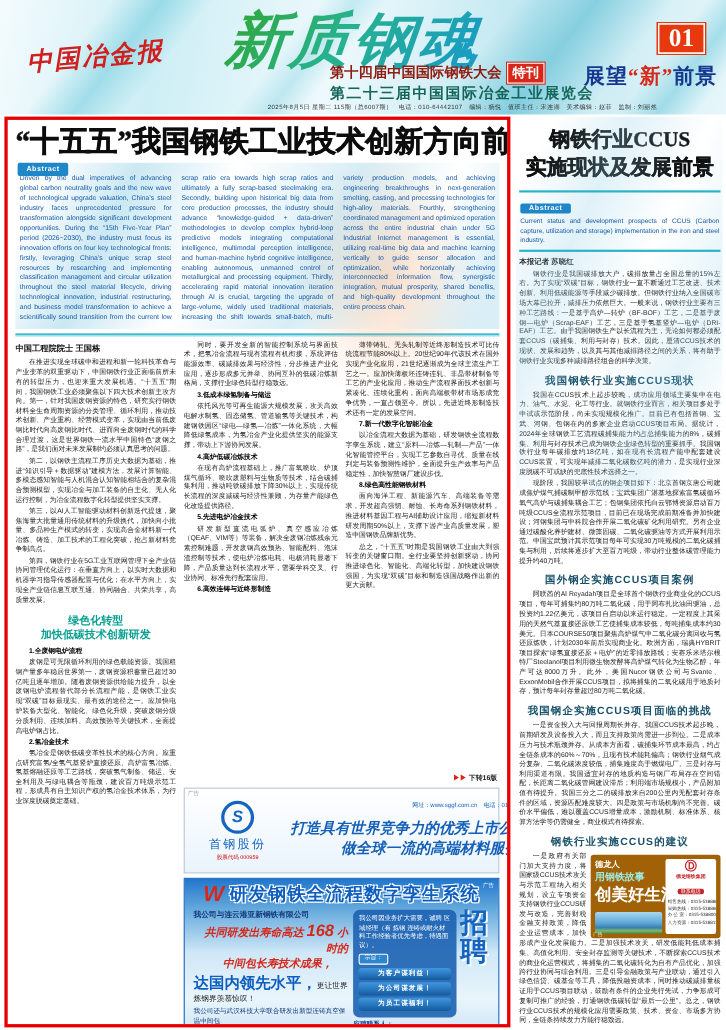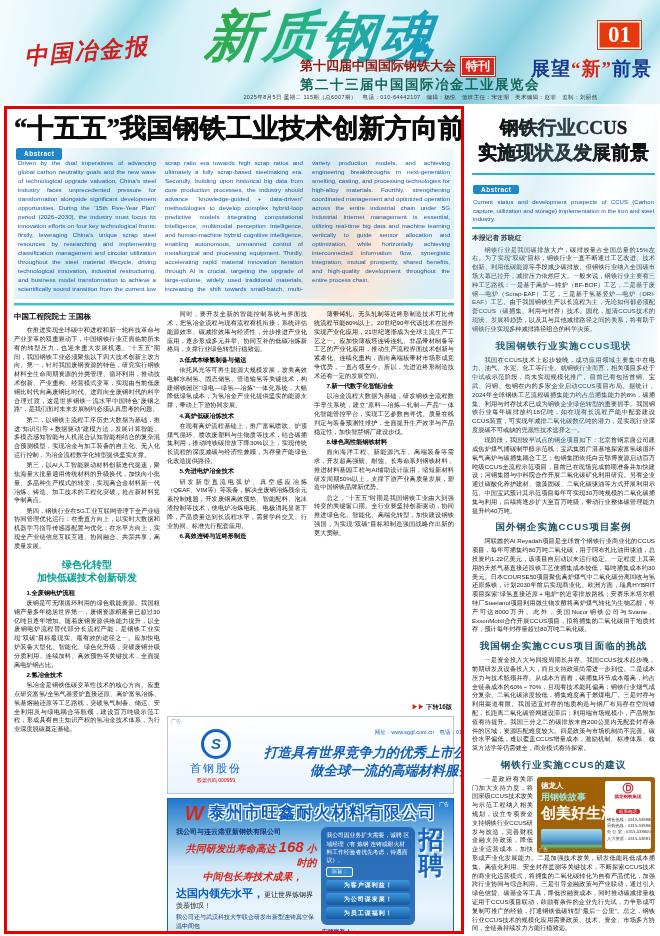--- a/index.html
+++ b/index.html
@@ -74,21 +74,21 @@
   .wx-w{color:#d6281a;font-size:20px;font-weight:900;font-style:italic;line-height:1;}
   .wx-title{font-size:16.5px;font-weight:900;color:#0e5ec0;letter-spacing:1px;white-space:nowrap;
     text-shadow:1px 1px 0 #fff,-1px -1px 0 #fff,1px -1px 0 #fff,-1px 1px 0 #fff;}
   .wx-bodyrow{display:flex;gap:5px;padding:3px 2px 0;}
   .wx-left{flex:1.5;min-width:0;}
   .wx-l1{font-size:7px;font-weight:bold;color:#123a7a;}
   .wx-l2{font-size:10px;font-weight:900;font-style:italic;color:#d6281a;margin-top:1px;text-align:right;}
   .wx-l2 .num{font-size:15px;}
   .wx-l3{font-size:10px;font-weight:900;font-style:italic;color:#d6281a;text-align:right;padding-right:14px;}
   .wx-l4{font-size:7px;margin-top:2px;color:#222;}
-  .wx-l4 b{color:#0e5ec0;font-size:11px;}
+  .wx-l4 b{color:#0e5ec0;font-size:14px;}
   .wx-l5{font-size:6px;color:#123a7a;margin-top:2px;}
   .wx-para{font-size:5.3px;font-style:italic;color:#333;text-align:justify;margin-top:3px;line-height:1.4;}
   .wx-right{flex:1;position:relative;padding-right:30px;min-width:0;}
   .wx-zp{position:absolute;right:0;top:0;width:28px;font-size:25px;font-weight:900;color:#1565c0;
     line-height:1.02;text-align:center;text-shadow:1.5px 1.5px 0 #fff;word-break:break-all;}
   .wx-panel{background:rgba(28,98,178,.9);border-radius:6px;padding:4px 5px;color:#fff;font-size:5.8px;line-height:1.45;}
   .wx-zongzhi{display:inline-block;border:1px solid #fff;border-radius:2px;padding:0 4px;margin:2px 0 1px;font-size:5.5px;background:#2e86d0;}
   .wx-btn{background:linear-gradient(180deg,#3f97e0,#145a9e);border-radius:3px;text-align:center;
     padding:1.5px 0;margin:2px 0;font-size:6px;color:#fff;font-weight:bold;letter-spacing:1px;}
   .wx-contact{margin-top:3px;font-size:6px;color:#0b3d91;font-weight:bold;line-height:1.4;}
@@ -196,21 +196,21 @@
             <div class="sg-slogan1">打造具有世界竞争力的优秀上市公司</div>
             <div class="sg-slogan2">做全球一流的高端材料服务商</div>
           </div>
 
         </div>
 
         <div class="ad-wx">
           <span class="wx-adlabel">广告</span>
           <div class="wx-titlerow">
             <span class="wx-w">W</span>
-            <span class="wx-title">泰州市旺鑫耐火材料有限公司</span>
+            <span class="wx-title">研发钢铁全流程数字孪生系统</span>
           </div>
           <div class="wx-bodyrow">
             <div class="wx-left">
               <div class="wx-l1">我公司与连云港亚新钢铁有限公司</div>
               <div class="wx-l2"><span>共同研发出寿命高达 </span><span class="num">168</span><span> 小时的</span></div>
               <div class="wx-l3">中间包长寿技术成果，</div>
               <div class="wx-l4"><b>达国内领先水平，</b><span>更让世界炼钢界羡慕惊叹！</span></div>
               <div class="wx-l5">我公司还与武汉科技大学联合研发出新型连铸真空保温中间包</div>
               <div class="wx-para">（我公司是一家专业生产连铸耐火材料的科技型企业，主营中间包干式料、涂抹料及中间包整体包衬，是集耐火材料研发、生产、销售与工程总包服务于一体的企业。多年来服务于各大钢厂，连铸中间包使用寿命长期稳居国内前列，深受用户好评。）</div>
 

